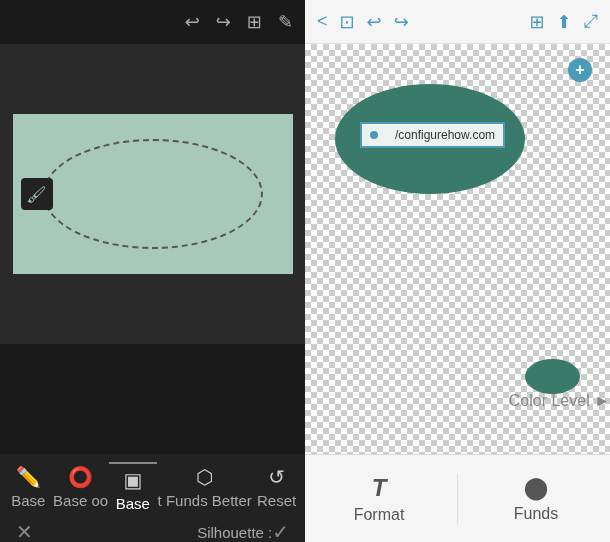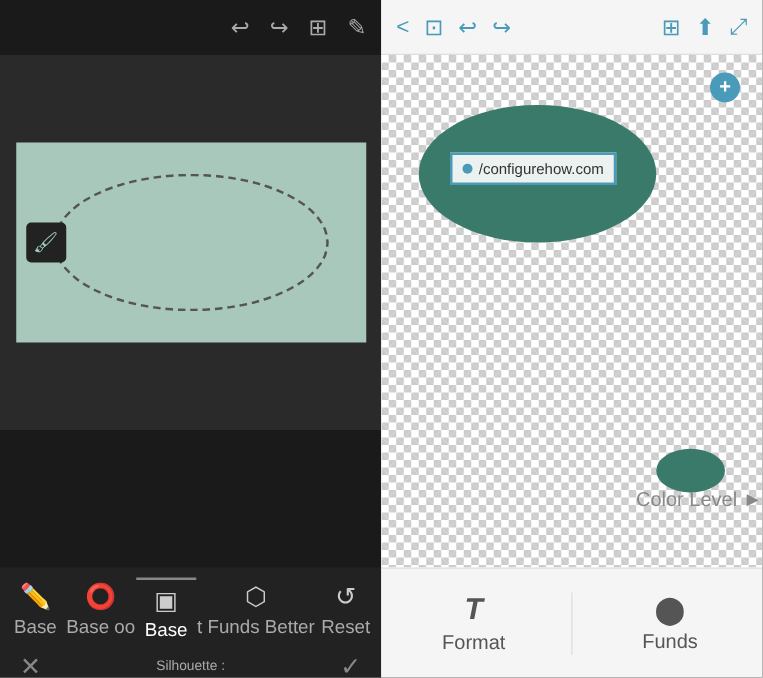--- a/index.html
+++ b/index.html
@@ -130,23 +130,23 @@
 
     .bottom-confirm-row {
       display: flex;
       align-items: center;
       justify-content: space-between;
       padding: 6px 16px;
       height: 36px;
     }
 
     .confirm-label {
-      font-size: 11px;
+      font-size: 15px;
       color: #aaa;
-      text-align: center;
+      text-align: right;
       flex: 1;
     }
 
     .cancel-btn {
       color: #888;
       font-size: 20px;
       cursor: pointer;
     }
 
     .ok-btn {
@@ -246,21 +246,21 @@
       position: absolute;
       left: 55px;
       top: 78px;
       background: rgba(255,255,255,0.9);
       border: 2px solid #4a9aba;
       padding: 4px 8px;
       font-size: 13px;
       color: #333;
       display: flex;
       align-items: center;
-      gap: 5px;
+      gap: 17px;
       z-index: 10;
     }
 
     .text-cursor-dot {
       width: 8px;
       height: 8px;
       background: #4a9aba;
       border-radius: 50%;
       flex-shrink: 0;
     }

